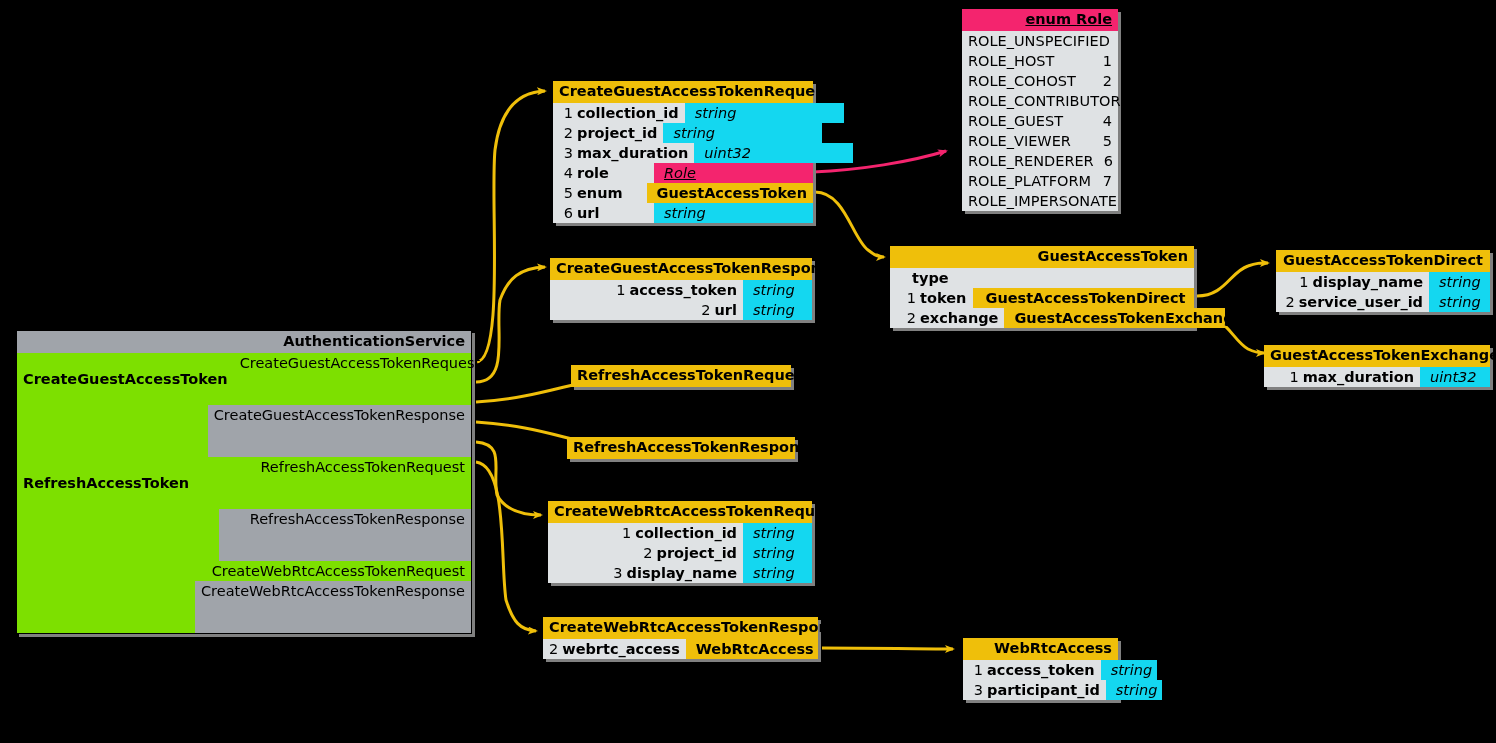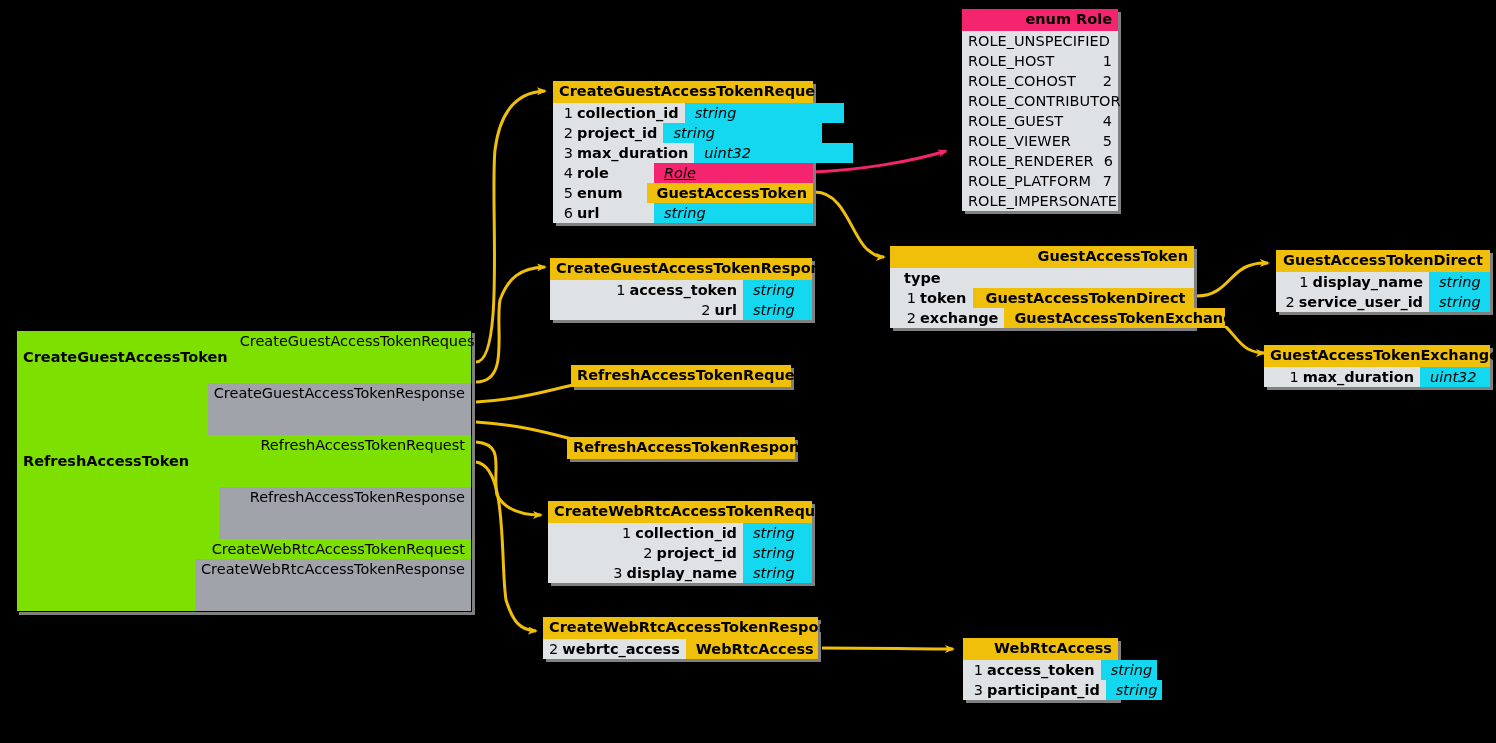--- a/index.html
+++ b/index.html
@@ -11,21 +11,21 @@
   }
   #canvas{position:absolute;left:0;top:0;width:1496px;height:743px;}
   svg.edges{position:absolute;left:0;top:0;width:1496px;height:743px;pointer-events:none;}
 
   .node{position:absolute;box-sizing:border-box;box-shadow:3px 3px 0 0 #808080;}
   .node .title{
     font-weight:bold;font-size:14.5px;line-height:19px;
     color:#000;padding:1px 6px 2px 6px;text-align:right;white-space:nowrap;
     background:#EFBF0A;
   }
-  .node .title.enum{background:#F4246E;}
+  .node .title.enum{background:#F4246E;text-decoration:underline;}
   .node .title.svc{background:#A0A4AA;}
   .node .body{background:#DFE2E4;}
 
   
   .row{display:flex;align-items:stretch;font-size:14.5px;line-height:20px;white-space:nowrap;}
   .row .num{padding:0 4px 0 6px;color:#000;text-align:right;}
   .row .nm{color:#000000;padding-right:6px;font-weight:bold;}
   .row .ty{
     font-style:italic;padding:0 6px 0 10px;color:#000;
     background:#14D7F0;margin-left:auto;
@@ -238,21 +238,21 @@
         </span>
         <span class="ty msg" style="min-width:108px;margin-left:0;text-align:center;">WebRtcAccess</span>
       </div>
     </div>
   </div>
 
   <div class="node" style="left:890px;top:246px;width:304px;">
     <div class="title">GuestAccessToken</div>
     <div class="body">
       <div class="row left">
-        <span class="nm" style="padding-left:14px;">type</span>
+        <span class="nm" style="padding-left:22px;">type</span>
       </div>
       <div class="row left">
         <span class="num" style="padding-left:12px;">1</span>
         <span class="nm">token</span>
         <span class="ty msg" style="min-width:205px;text-align:center;">GuestAccessTokenDirect</span>
       </div>
       <div class="row left">
         <span class="num" style="padding-left:12px;">2</span>
         <span class="nm">exchange</span>
         <span class="ty msg" style="min-width:205px;text-align:center;">GuestAccessTokenExchange</span>
@@ -303,20 +303,21 @@
       </div>
       <div class="row left">
         <span class="num">3</span>
         <span class="nm">participant_id</span>
         <span class="ty" style="min-width:40px;">string</span>
       </div>
     </div>
   </div>
 
   <div class="node" style="left:16px;top:330px;width:456px;border:1px solid #000;">
+    <div class="title svc">AuthenticationService</div>
     <div style="background:#7DE000;">
       <div class="svcrow req">
         <span class="mname">CreateGuestAccessToken</span>
         <span class="msgname" style="min-width:240px;">CreateGuestAccessTokenRequest</span>
       </div>
       <div class="svcrow resp">
         <span class="mname">&nbsp;</span>
         <span class="msgname" style="min-width:240px;">CreateGuestAccessTokenResponse</span>
       </div>
       <div class="svcrow req">

